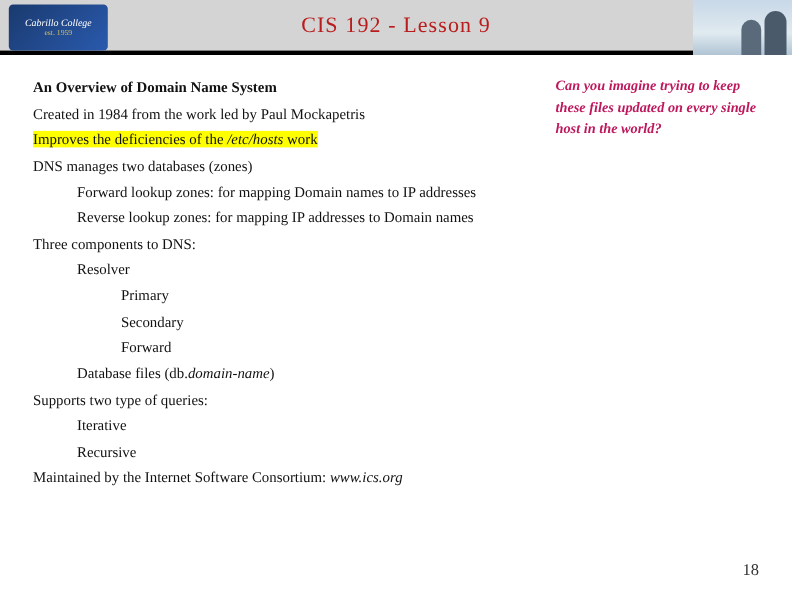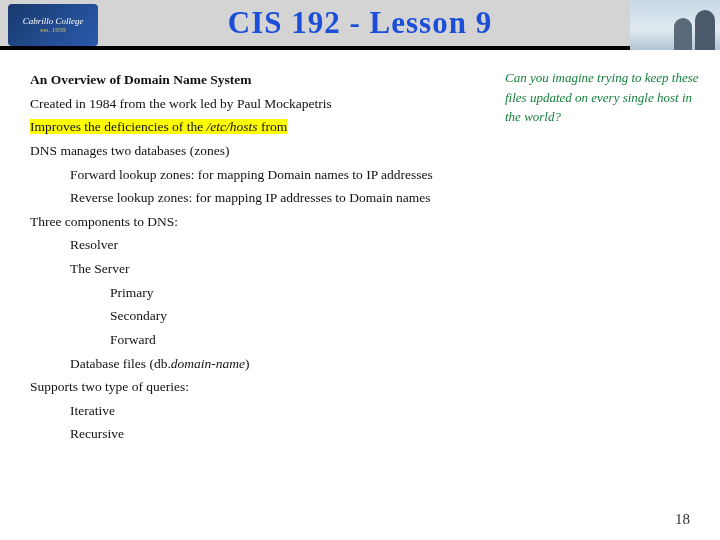--- a/index.html
+++ b/index.html
@@ -49,23 +49,23 @@
     }
 
     .logo-subtitle {
       color: #d4c060;
       font-size: 7px;
       text-align: center;
       font-style: normal;
     }
 
     .header-title {
-      font-size: 31px;
-      font-weight: bold;
-      color: #1d4ed8;
+      font-size: 20px;
+      font-weight: normal;
+      color: #b91c1c;
       letter-spacing: 1px;
     }
 
     .header-photo {
       position: absolute;
       right: 0;
       top: 0;
       width: 90px;
       height: 50px;
       background: linear-gradient(180deg, #8899aa 0%, #aabbcc 50%, #778899 100%);
@@ -112,22 +112,23 @@
     }
 
     
     .quote-box {
       position: absolute;
       right: 20px;
       top: 18px;
       width: 195px;
       font-style: italic;
       font-size: 13px;
-      color: #15803d;
+      color: #be185d;
       line-height: 1.5;
+      font-weight: bold;
     }
 
     
     .content-text {
       font-size: 13.5px;
       color: #111;
       line-height: 1.75;
     }
 
     .line {
@@ -187,37 +188,39 @@
     <span>Can you imagine trying to keep these files updated on every single host in the world?</span>
   </div>
 
   <div class="content-text">
 
     <span class="line bold-text">An Overview of Domain Name System</span>
     <span class="line">Created in 1984 from the work led by Paul Mockapetris</span>
 
     <span class="line">
       <span class="highlight">
-        <span>Improves the deficiencies of the </span><span class="italic-text">/etc/hosts</span><span> from</span>
+        <span>Improves the deficiencies of the </span><span class="italic-text">/etc/hosts</span><span> work</span>
       </span>
     </span>
 
     <span class="line">DNS manages two databases (zones)</span>
     <span class="indent1">Forward lookup zones: for mapping Domain names to IP addresses</span>
     <span class="indent1">Reverse lookup zones: for mapping IP addresses to Domain names</span>
     <span class="line">Three components to DNS:</span>
     <span class="indent1">Resolver</span>
-    <span class="indent1">The Server</span>
     <span class="indent2">Primary</span>
     <span class="indent2">Secondary</span>
     <span class="indent2">Forward</span>
     <span class="indent1">
       <span>Database files (db.</span><span class="italic-text">domain-name</span><span>)</span>
     </span>
     <span class="line">Supports two type of queries:</span>
     <span class="indent1">Iterative</span>
     <span class="indent1">Recursive</span>
+    <span class="line">
+      <span>Maintained by the Internet Software Consortium: </span><span class="italic-text">www.ics.org</span>
+    </span>
 
   </div>
 
 </div>
 
 <div class="page-number">18</div>
 
 </body></html>

